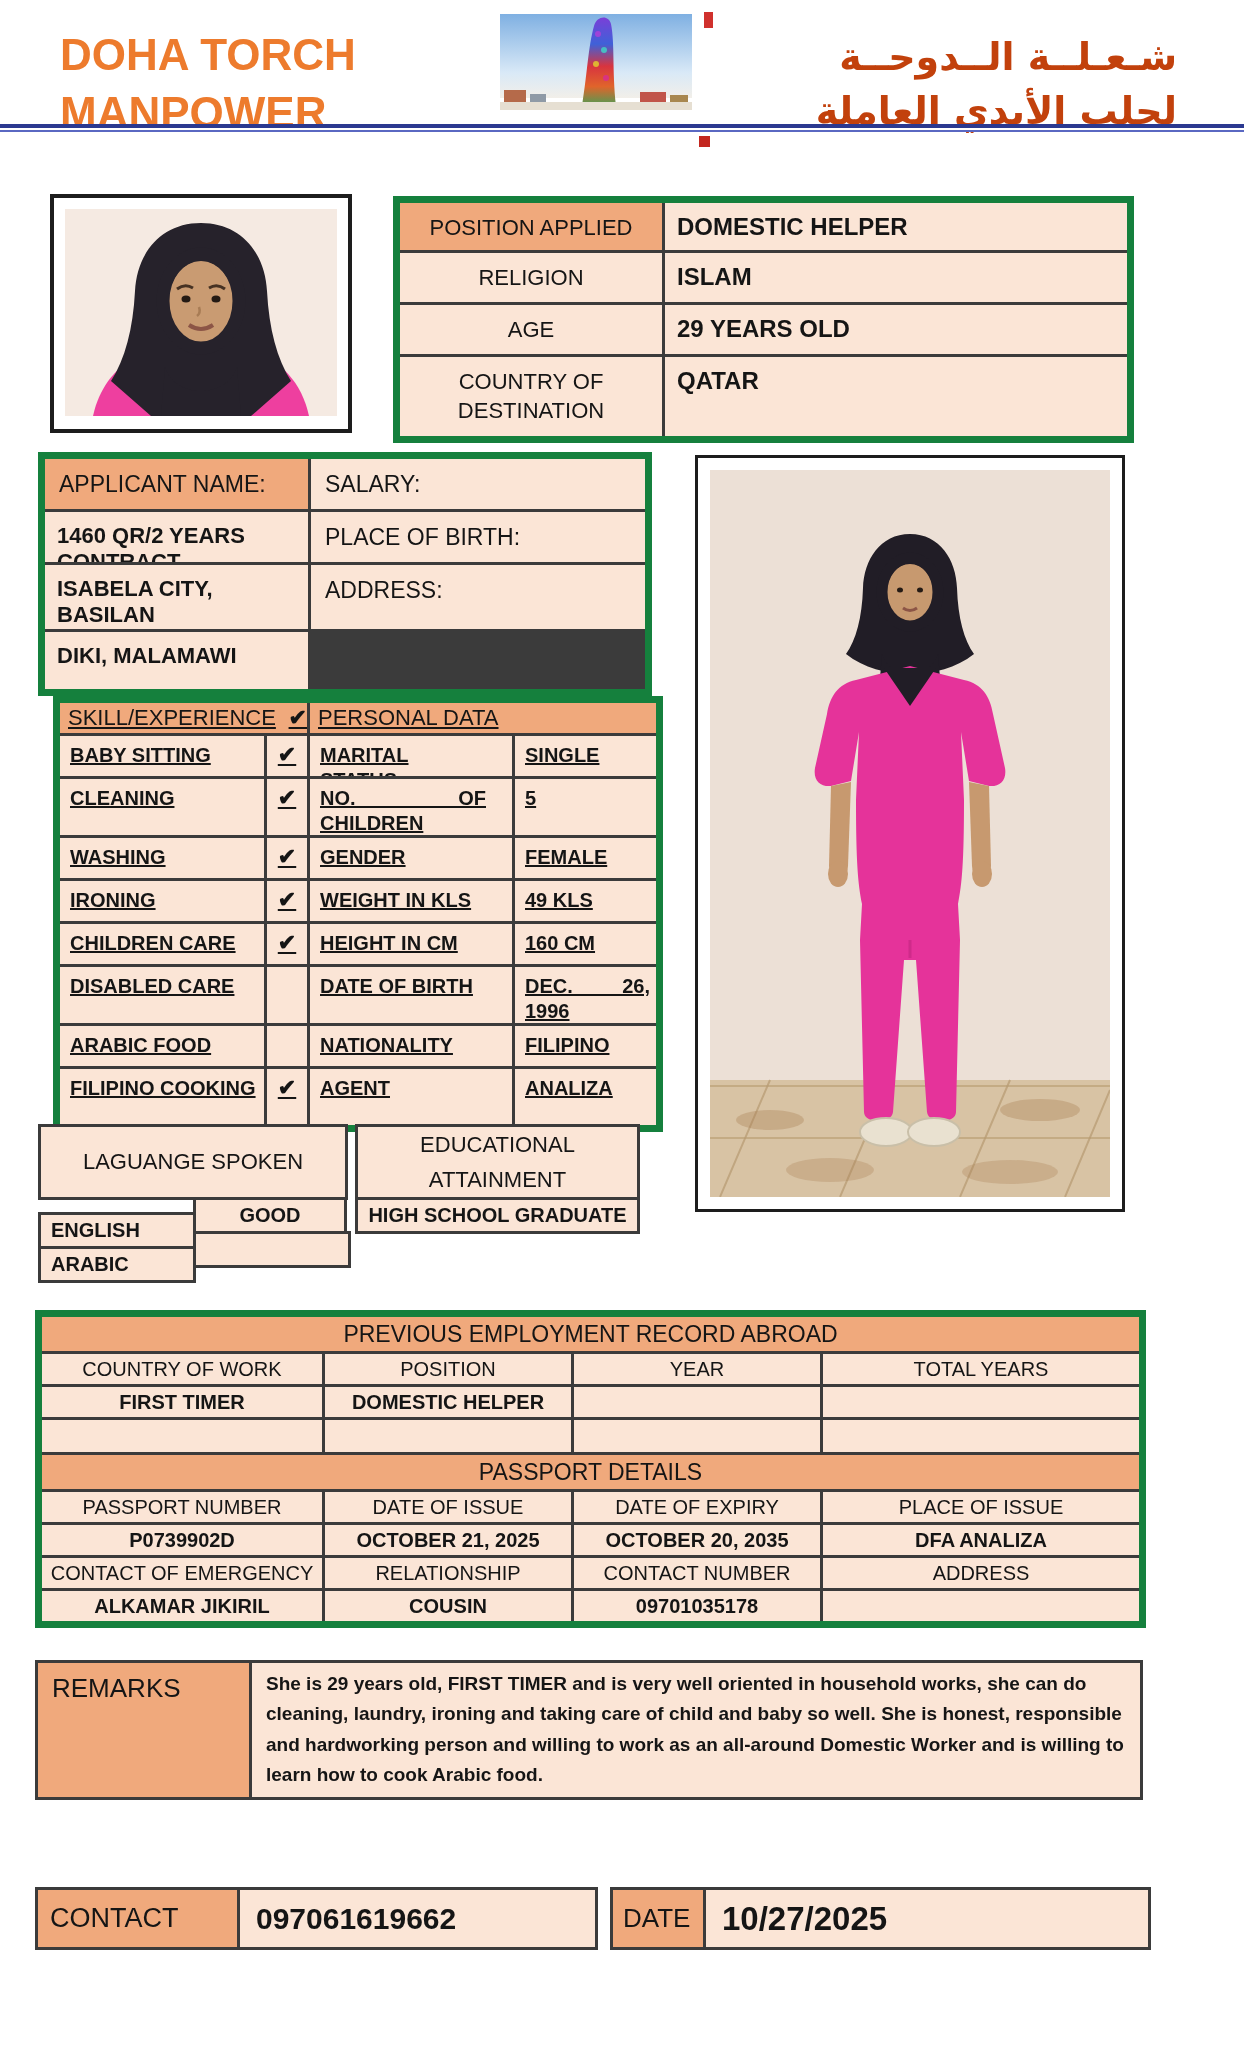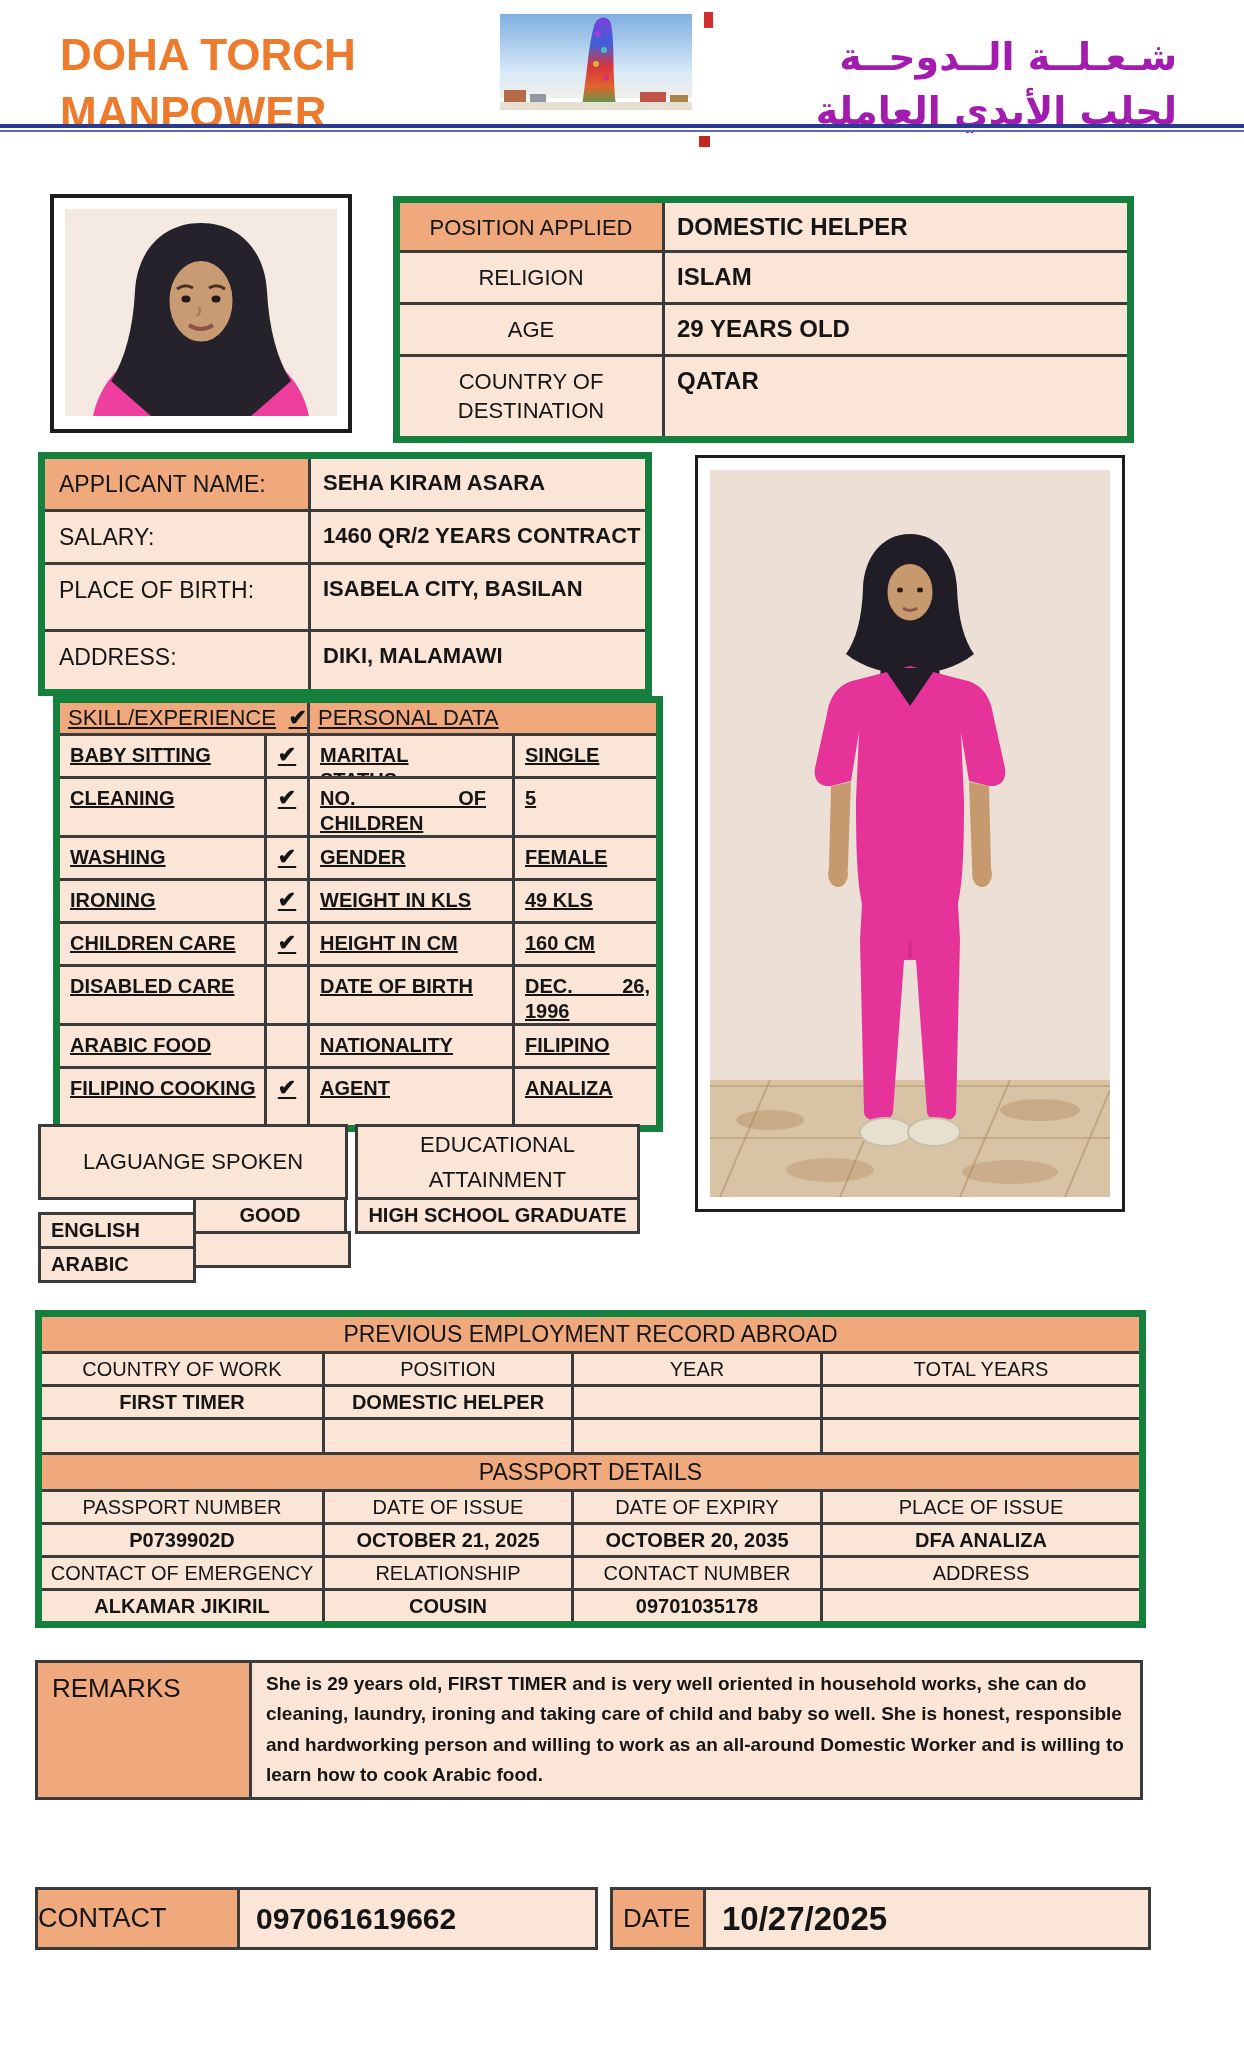--- a/index.html
+++ b/index.html
@@ -6,21 +6,21 @@
   .page{position:relative;width:1244px;height:2048px;background:#ffffff;
         font-family:"Liberation Sans",sans-serif;color:#151515;overflow:hidden;}
 
   
   .brand{position:absolute;left:60px;top:26px;font-size:44px;font-weight:700;
          color:#ED7B2D;line-height:58px;letter-spacing:0px;}
   .logo{position:absolute;left:490px;top:6px;width:212px;height:110px;}
   .artifact1{position:absolute;left:704px;top:12px;width:9px;height:16px;background:#d0312d;}
   .artifact2{position:absolute;left:699px;top:136px;width:11px;height:11px;background:#c3271f;}
   .arabic{position:absolute;right:67px;top:30px;width:460px;text-align:right;
-          font-family:"DejaVu Sans",sans-serif;font-weight:700;color:#a21caf;
+          font-family:"DejaVu Sans",sans-serif;font-weight:700;color:#c2410c;
           font-size:38px;line-height:54px;}
   .rule{position:absolute;left:0;top:124px;width:1244px;}
   .rule .r1{height:4px;background:#2B3990;}
   .rule .r2{height:2px;background:#ffffff;}
   .rule .r3{height:2px;background:#5A68C2;}
 
   
   .grid{position:absolute;display:grid;gap:3px;background:#3B3B3B;border:7px solid #15803d;}
   .c{box-sizing:border-box;overflow:hidden;background:#FBE5D6;}
   .dark{background:#F0A97C;}
@@ -72,21 +72,21 @@
   #emp .v{font-size:20px;font-weight:700;}
 
   
   #remarks-label{left:35px;top:1660px;width:217px;height:140px;background:#F0A97C;
                  font-size:26px;padding:10px 0 0 14px;}
   #remarks-text{left:249px;top:1660px;width:894px;height:140px;
                 font-size:19px;font-weight:700;line-height:1.6;padding:6px 14px 0 14px;}
 
   
   .bar{font-size:27px;}
-  #contact-label{left:35px;top:1872px;width:239px;height:63px;background:#F0A97C;}
+  #contact-label{left:35px;top:1872px;width:239px;height:63px;background:#F0A97C;padding-left:12px;}
   #contact-value{left:237px;top:1872px;width:361px;height:63px;font-size:30px;font-weight:700;padding-left:16px;}
   #date-label{left:610px;top:1872px;width:96px;height:63px;background:#F0A97C;font-size:26px;padding-left:10px;}
   #date-value{left:703px;top:1872px;width:448px;height:63px;font-size:33px;font-weight:700;padding-left:16px;}
 </style>
 </head>
 <body>
 
 <div class="page">
 
   <div class="brand">
@@ -160,21 +160,20 @@
     <div class="c lab">RELIGION</div>
     <div class="c val">ISLAM</div>
     <div class="c lab">AGE</div>
     <div class="c val">29 YEARS OLD</div>
     <div class="c lab">COUNTRY OF DESTINATION</div>
     <div class="c val">QATAR</div>
   </div>
 
   <div class="grid" id="applicant">
     <div class="c dark lab">APPLICANT NAME:</div>
-    <div class="c val">SEHA KIRAM ASARA</div>
     <div class="c lab">SALARY:</div>
     <div class="c val">1460 QR/2 YEARS CONTRACT</div>
     <div class="c lab">PLACE OF BIRTH:</div>
     <div class="c val">ISABELA CITY, BASILAN</div>
     <div class="c lab">ADDRESS:</div>
     <div class="c val">DIKI, MALAMAWI</div>
   </div>
 
   <div class="grid" id="skill">
     <div class="c dark hd hd1">

